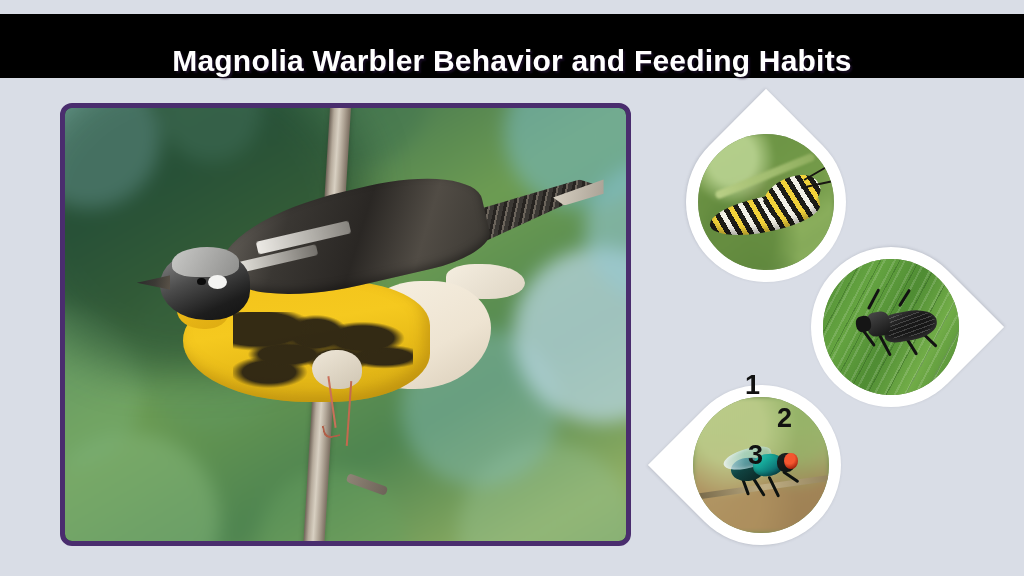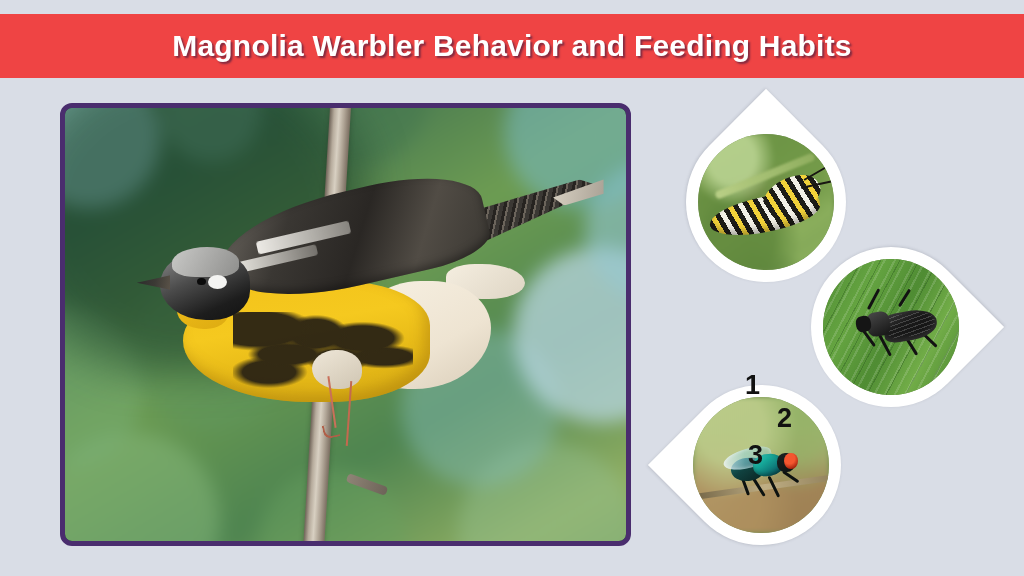--- a/index.html
+++ b/index.html
@@ -6,21 +6,21 @@
   * { margin:0; padding:0; box-sizing:border-box; }
   html, body {
     width:1024px; height:576px; overflow:hidden;
     font-family:"Liberation Sans", sans-serif;
   }
   body { background:#d9dde6; position:relative; }
 
   
   .title-bar{
     position:absolute; left:0; top:14px; width:1024px; height:64px;
-    background:#ef4444; display:flex; align-items:center; justify-content:center;
+    background:#000000; display:flex; align-items:flex-end; justify-content:center;
   }
   .title-text{
     color:#ffffff; font-size:30px; font-weight:bold; letter-spacing:.2px;
     text-shadow:2px 2px 2px rgba(40,20,60,.55);
     white-space:nowrap;
   }
 
   
   .photo-frame{
     position:absolute; left:60px; top:103px; width:571px; height:443px;

